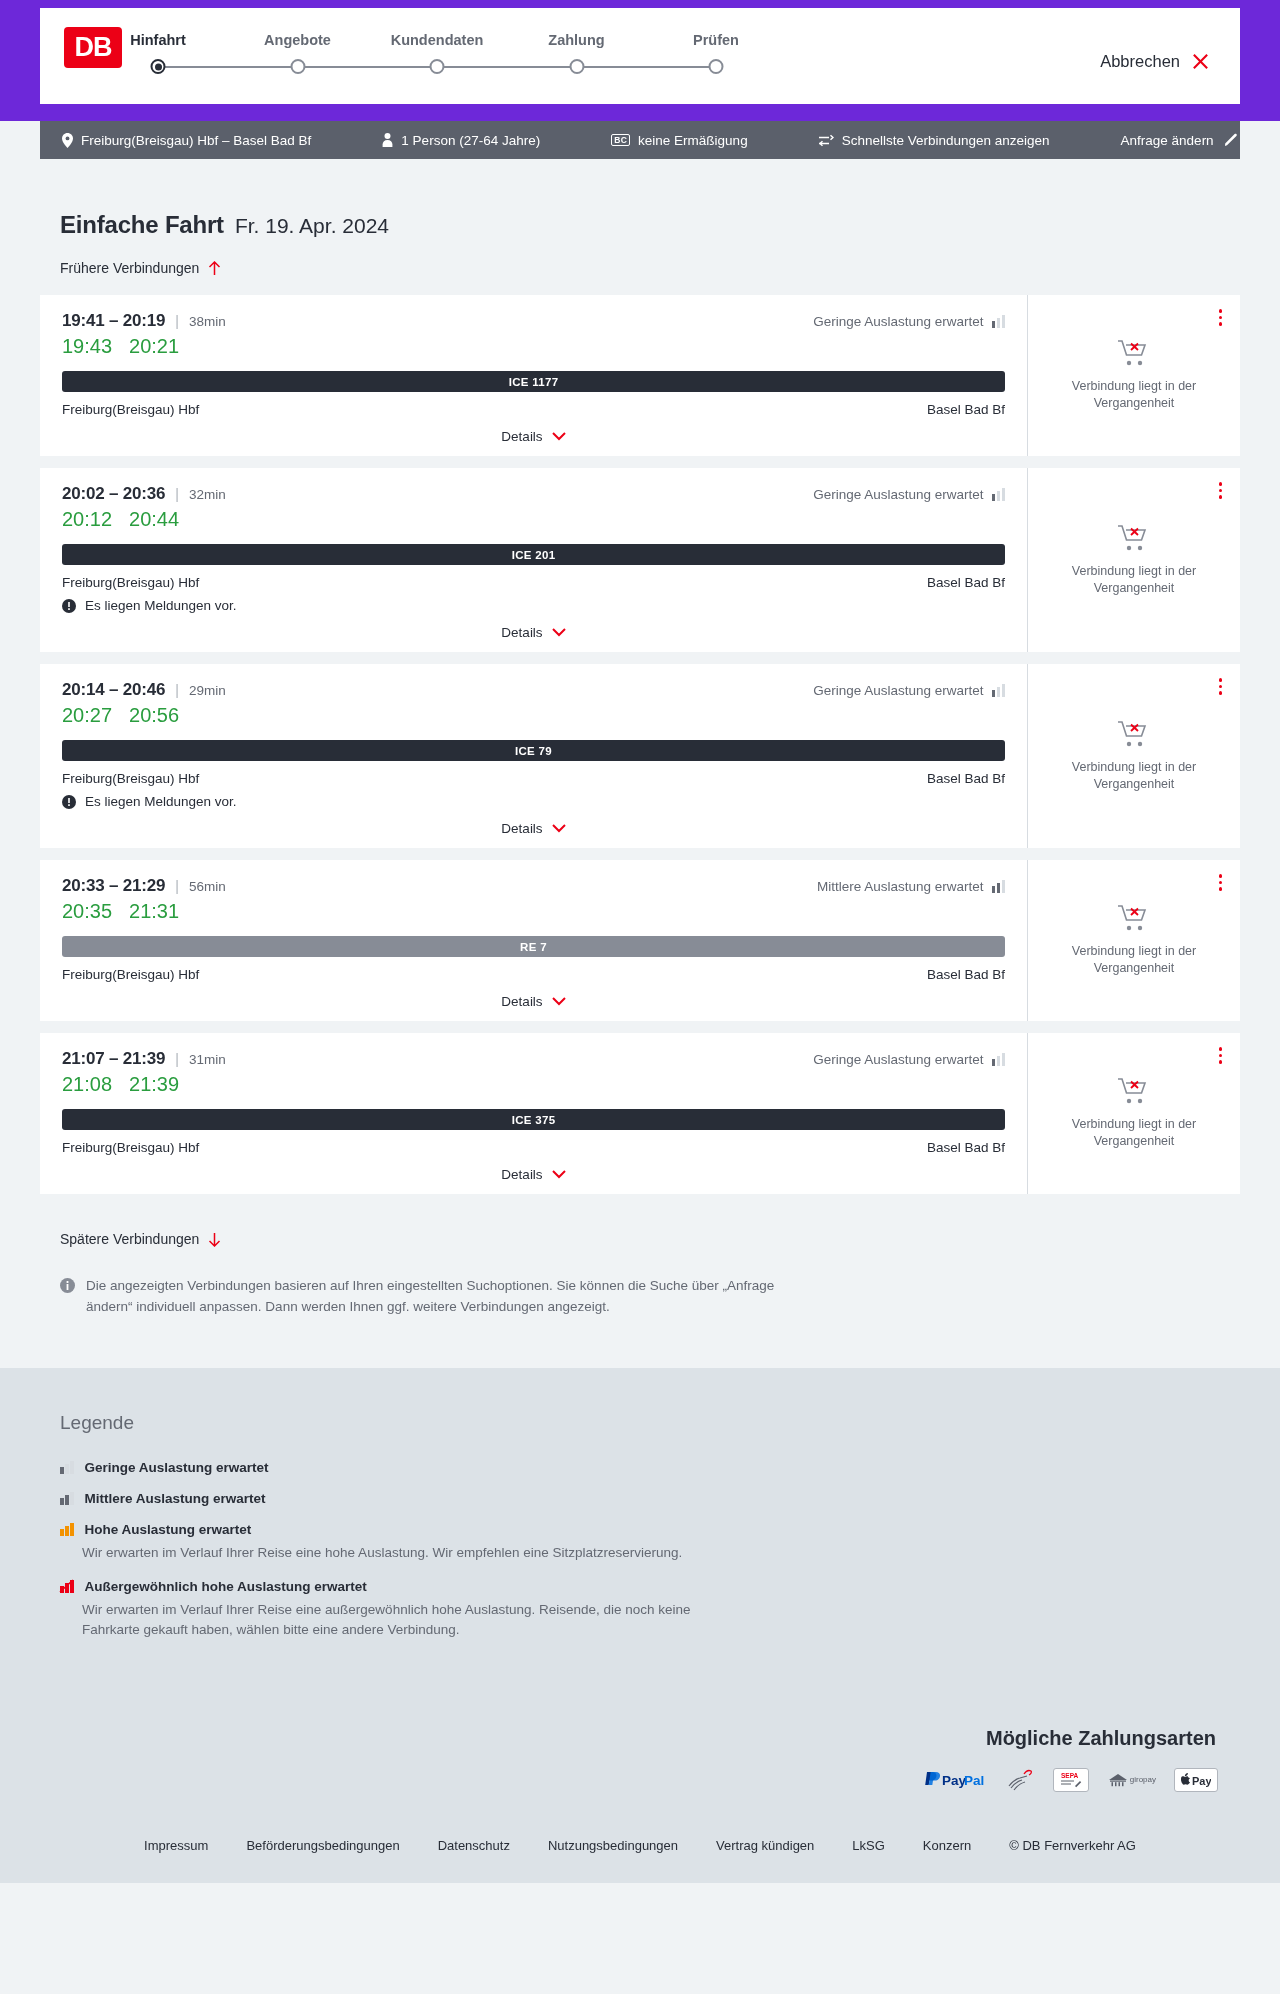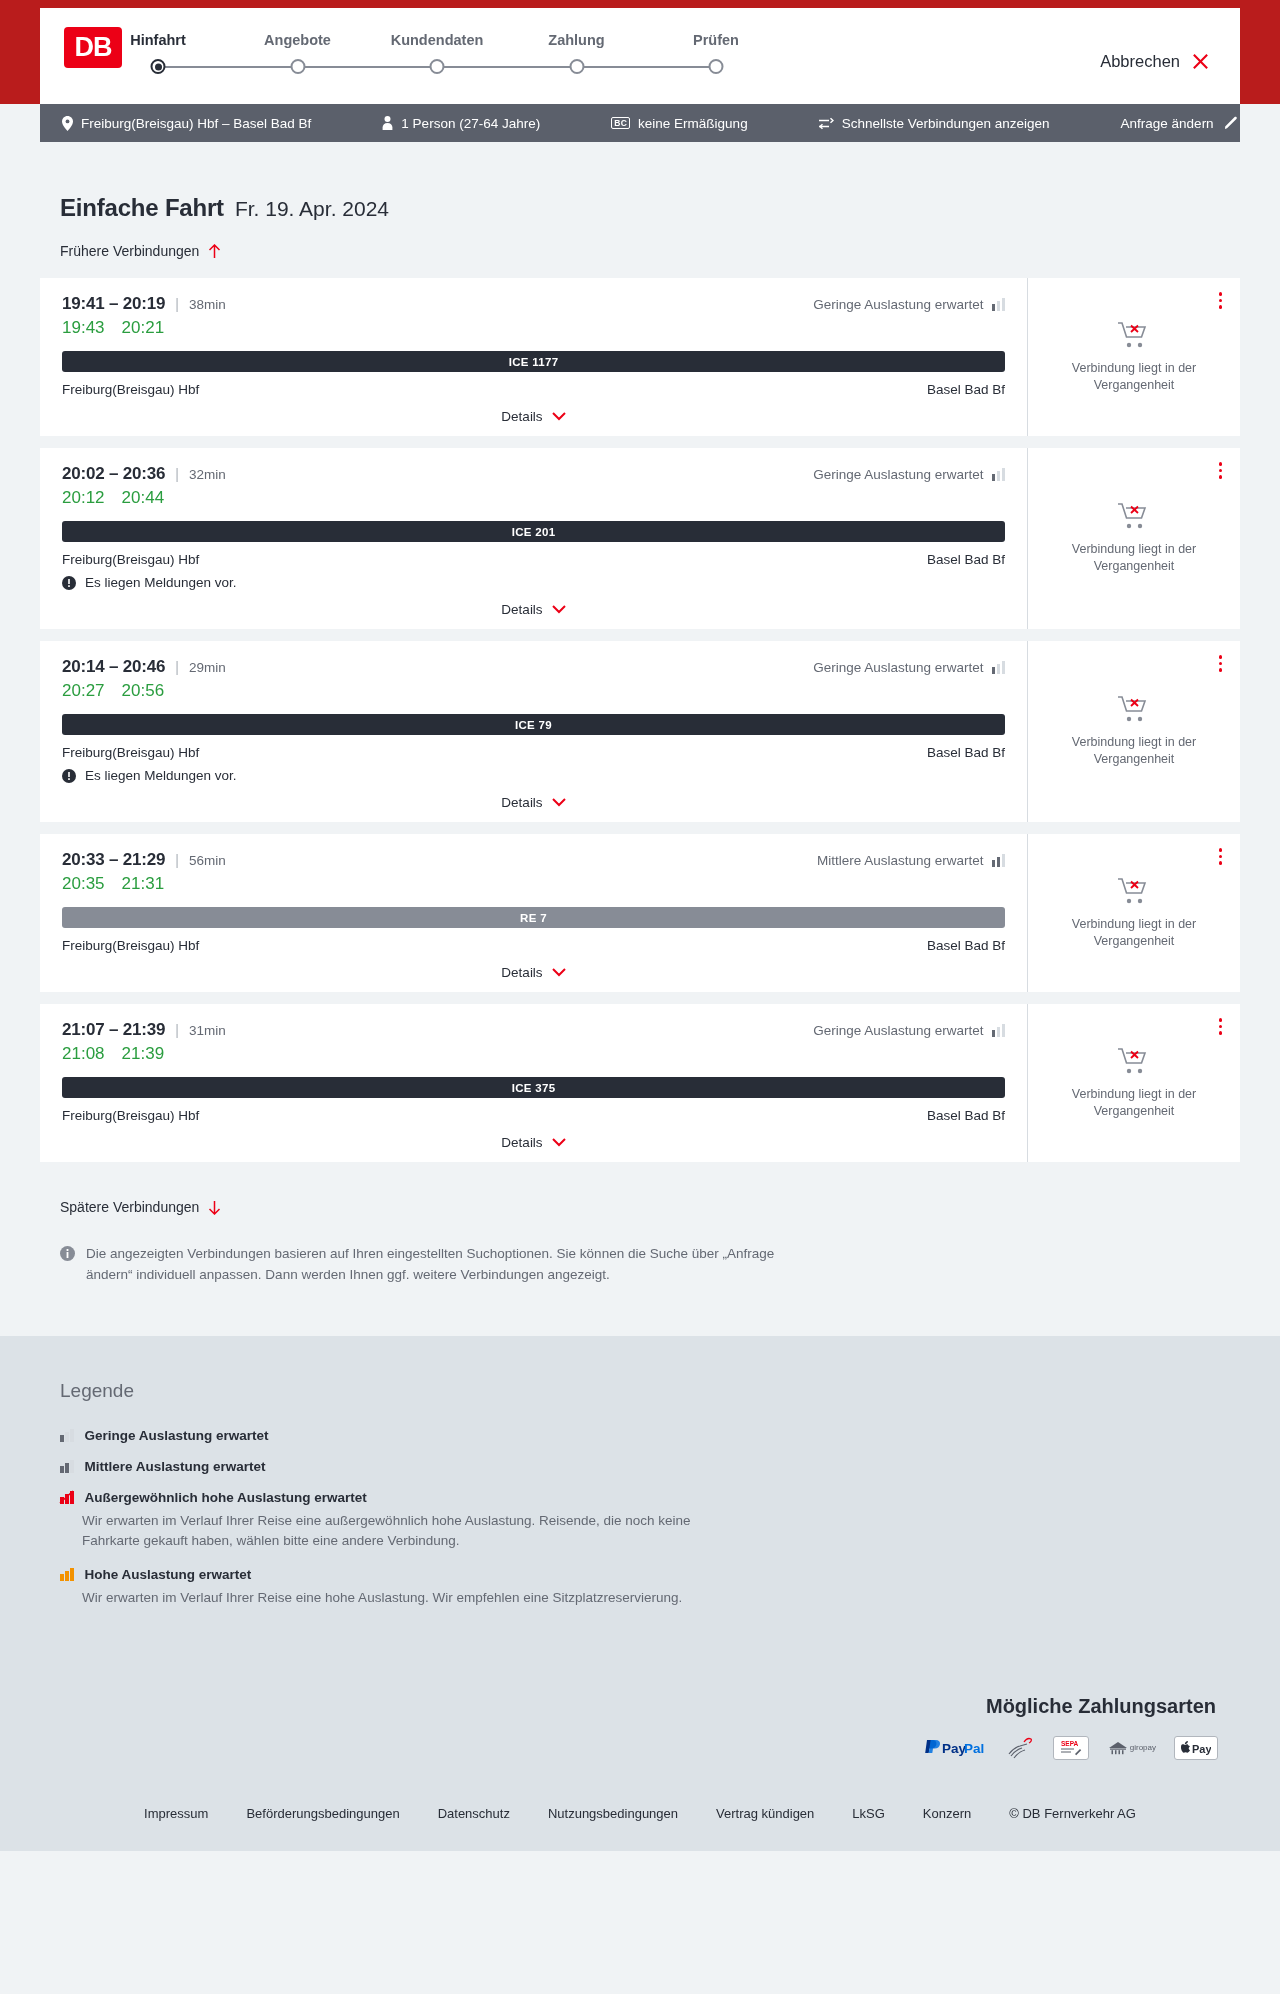--- a/index.html
+++ b/index.html
@@ -10,22 +10,22 @@
     background: #f0f3f5;
     font-family: "Liberation Sans", sans-serif;
     color: #282d37;
     -webkit-font-smoothing: antialiased;
   }
 
   
   .page-wrap { width: 1280px; }
 
   .header-shell {
-    background: #b91c1c;
-    padding: 8px 40px 0 40px;
+    background: #6d28d9;
+    padding: 8px 40px 17px 40px;
   }
   .header {
     background: #ffffff;
     height: 96px;
     display: flex;
     align-items: flex-start;
     padding: 0 24px;
     position: relative;
   }
   .db-logo {
@@ -220,21 +220,21 @@
     font-size: 17px;
     font-weight: bold;
     letter-spacing: -0.2px;
   }
   .time-sep { color: #afb4bb; font-size: 14px; }
   .duration { font-size: 13.5px; color: #646973; }
   .times-actual {
     margin-top: 4px;
     display: flex;
     gap: 17px;
-    font-size: 17px;
+    font-size: 20px;
     color: #2a9d3f;
   }
   .occupancy {
     margin-left: auto;
     display: flex;
     align-items: center;
     gap: 8px;
     font-size: 13.5px;
     color: #646973;
     padding-top: 3px;
@@ -853,45 +853,45 @@
             <span class="bars">
               <i class="on"></i>
               <i class="on"></i>
               <i class=""></i>
             </span>
             <span class="legend-label">Mittlere Auslastung erwartet</span>
           </div>
         </div>
         <div class="legend-entry">
           <div class="legend-head">
+            <span class="bars">
+              <i class="on-orange"></i>
+              <i class="on-orange"></i>
+              <i class="on-orange"></i>
+            </span>
+            <span class="legend-label">Hohe Auslastung erwartet</span>
+          </div>
+          <div class="legend-desc">Wir erwarten im Verlauf Ihrer Reise eine hohe Auslastung. Wir empfehlen eine Sitzplatzreservierung.</div>
+        </div>
+        <div class="legend-entry">
+          <div class="legend-head">
             <span style="position:relative;display:inline-flex;">
               <span class="bars">
                 <i class="on-red"></i>
                 <i class="on-red"></i>
                 <i class="on-red"></i>
               </span>
               <svg width="16" height="15" viewBox="0 0 16 15" style="position:absolute;left:-1px;top:-1px;">
                 <path d="M1 13 L14 1" stroke="#ec0016" stroke-width="1.6" fill="none"></path>
               </svg>
             </span>
             <span class="legend-label">Außergewöhnlich hohe Auslastung erwartet</span>
           </div>
           <div class="legend-desc">Wir erwarten im Verlauf Ihrer Reise eine außergewöhnlich hohe Auslastung. Reisende, die noch keine Fahrkarte gekauft haben, wählen bitte eine andere Verbindung.</div>
         </div>
-        <div class="legend-entry">
-          <div class="legend-head">
-            <span class="bars">
-              <i class="on-orange"></i>
-              <i class="on-orange"></i>
-              <i class="on-orange"></i>
-            </span>
-            <span class="legend-label">Hohe Auslastung erwartet</span>
-          </div>
-          <div class="legend-desc">Wir erwarten im Verlauf Ihrer Reise eine hohe Auslastung. Wir empfehlen eine Sitzplatzreservierung.</div>
-        </div>
       </div>
   </div>
 
   <div class="pay-section">
     <div class="pay-title">Mögliche Zahlungsarten</div>
     <div class="pay-icons">
 
       <div class="pay-logo">
         <svg width="66" height="20" viewBox="0 0 66 20">
           <path d="M4 2h5.2c3 0 4.6 1.6 4.2 4.3c-.4 2.8-2.5 4.3-5.4 4.3H6.4L5.7 15H2.2L4 2Z" fill="#003087"></path>

